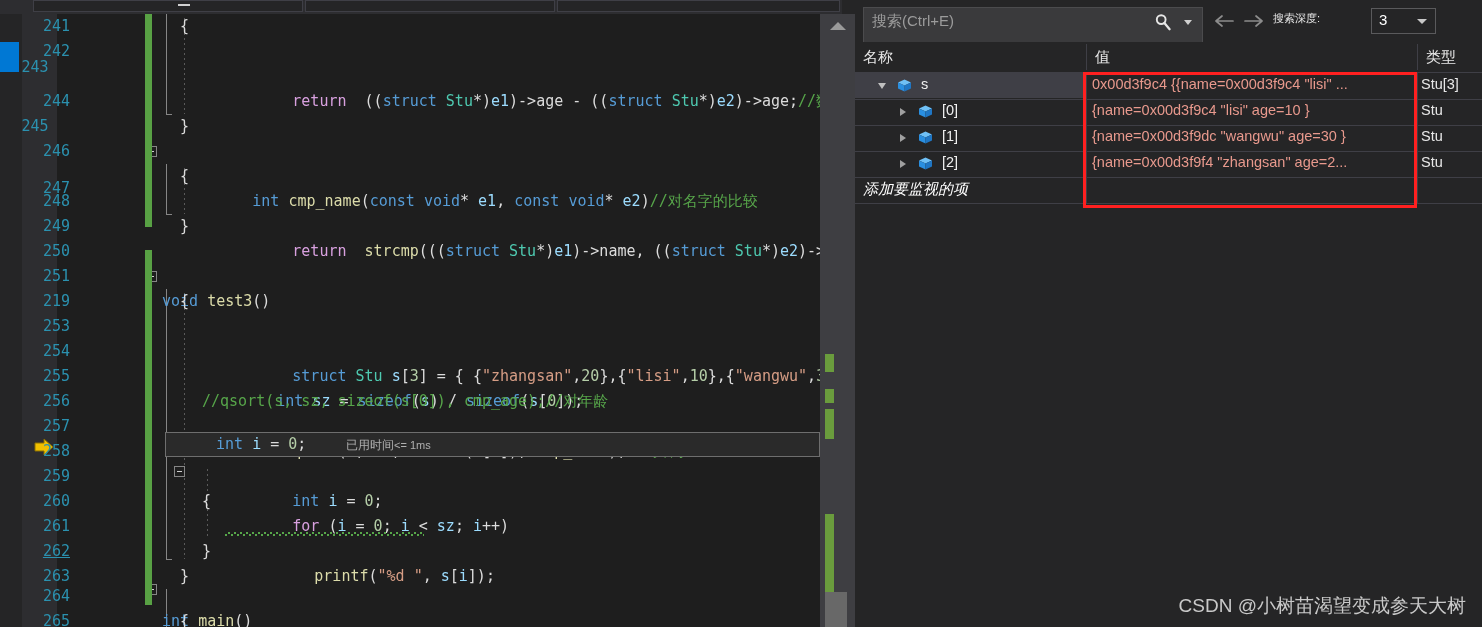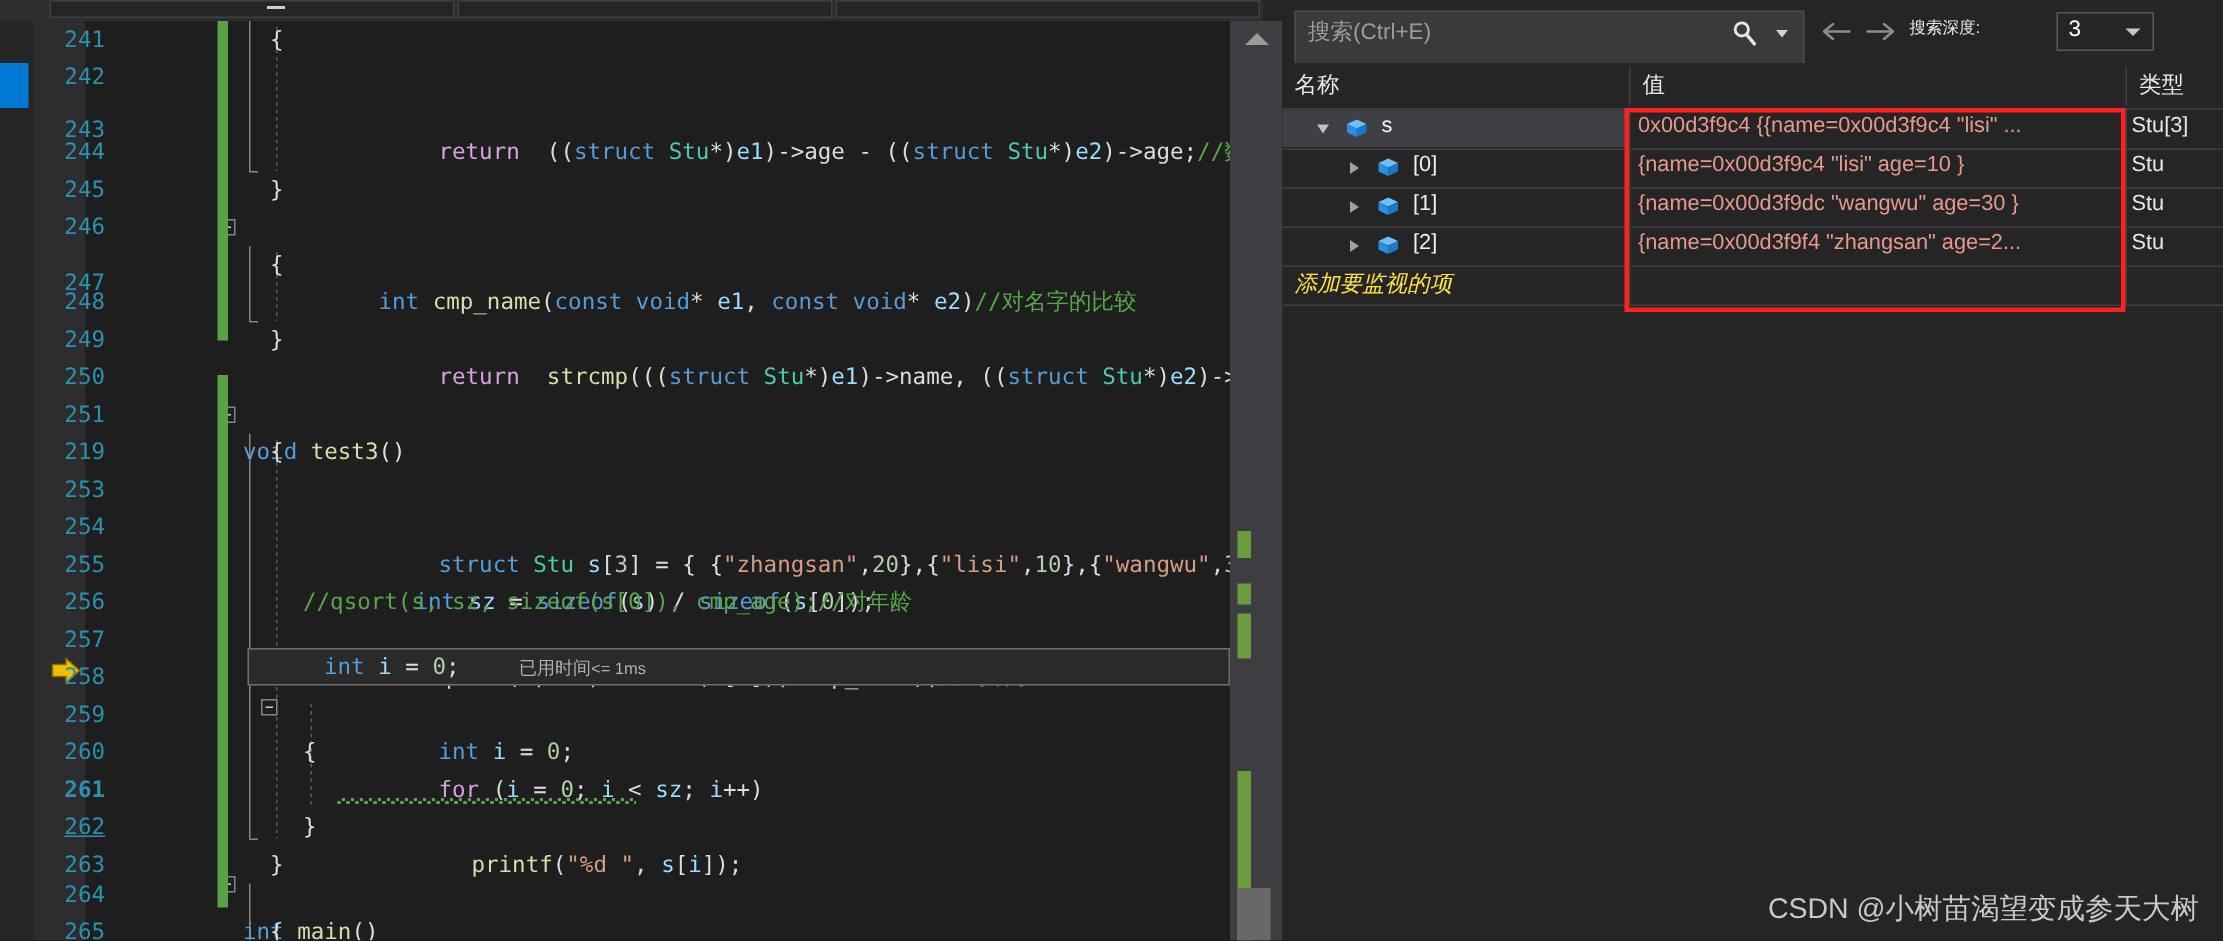--- a/index.html
+++ b/index.html
@@ -126,21 +126,21 @@
   .wrow .typecell { position:absolute; left:562px; top:0; width:65px; height:25px; }
   .wrow .txt { position:absolute; top:3px; font-size:14.5px; font-family:"Liberation Sans",sans-serif;
                white-space:nowrap; overflow:hidden; }
   .valtxt { color:#e8998d; left:6px; }
   .typetxt { color:#e8e8e8; left:4px; }
   .nametxt { color:#f0f0f0; }
   .colsep { position:absolute; top:0; width:1px; height:26px; background:#3f3f46; }
 
   .twisty { position:absolute; width:10px; height:10px; }
   .cube { position:absolute; width:15px; height:13px; }
-  .addwatch { position:absolute; left:8px; top:3px; font-size:15px; color:#fde047;
+  .addwatch { position:absolute; left:8px; top:3px; font-size:15px; color:#ffffff;
               font-style:italic; font-family:"Liberation Sans",sans-serif; }
 
   
   .redbox { position:absolute; border:3px solid #ff2020; box-sizing:border-box; pointer-events:none; }
 
   
   .watermark { position:absolute; right:16px; bottom:8px; font-size:19px; color:#c9c9c9;
                font-family:"Liberation Sans",sans-serif; }
 </style>
 </head>
@@ -284,39 +284,39 @@
       <div class="row" style="top:570px;">
         <span class="code" style="left:10px;"><span class="kw">int</span><span class="plain"> </span><span class="fn">main</span><span class="plain">()</span></span>
       </div>
 
       <div class="row" style="top:595px;"><span class="code" style="left:28px;">{</span></div>
     </div>
 
     <div>
       <div class="ln" style="top:0px;">241</div>
       <div class="ln" style="top:25px;">242</div>
-      <div class="ln" style="top:60px;">243</div>
+      <div class="ln" style="top:41px;text-align:center;">243</div>
       <div class="ln" style="top:75px;">244</div>
-      <div class="ln" style="top:100px;">245</div>
+      <div class="ln" style="top:100px;text-align:center;">245</div>
       <div class="ln" style="top:125px;">246</div>
       <div class="ln" style="top:162px;">247</div>
       <div class="ln" style="top:175px;">248</div>
       <div class="ln" style="top:200px;">249</div>
       <div class="ln" style="top:225px;">250</div>
       <div class="ln" style="top:250px;">251</div>
       <div class="ln" style="top:275px;">219</div>
       <div class="ln" style="top:300px;">253</div>
       <div class="ln" style="top:325px;">254</div>
       <div class="ln" style="top:350px;">255</div>
       <div class="ln" style="top:375px;">256</div>
       <div class="ln" style="top:400px;">257</div>
       <div class="ln" style="top:425px;">258</div>
       <div class="ln" style="top:450px;">259</div>
       <div class="ln" style="top:475px;">260</div>
-      <div class="ln" style="top:500px;font-weight:bold;">261</div>
+      <div class="ln" style="top:500px;">261</div>
       <div class="ln" style="top:525px;text-decoration:underline;">262</div>
       <div class="ln" style="top:550px;">263</div>
       <div class="ln" style="top:570px;">264</div>
       <div class="ln" style="top:595px;">265</div>
     </div>
 
     <div class="curline-box">
       <span class="code" style="left:50px; top:0; position:absolute; line-height:23px;
             font-family:'DejaVu Sans Mono','Liberation Mono',monospace; font-size:15px;">
         <span class="kw">int</span><span class="plain"> </span><span class="id">i</span><span class="plain"> = </span><span class="num">0</span><span class="plain">;</span>

